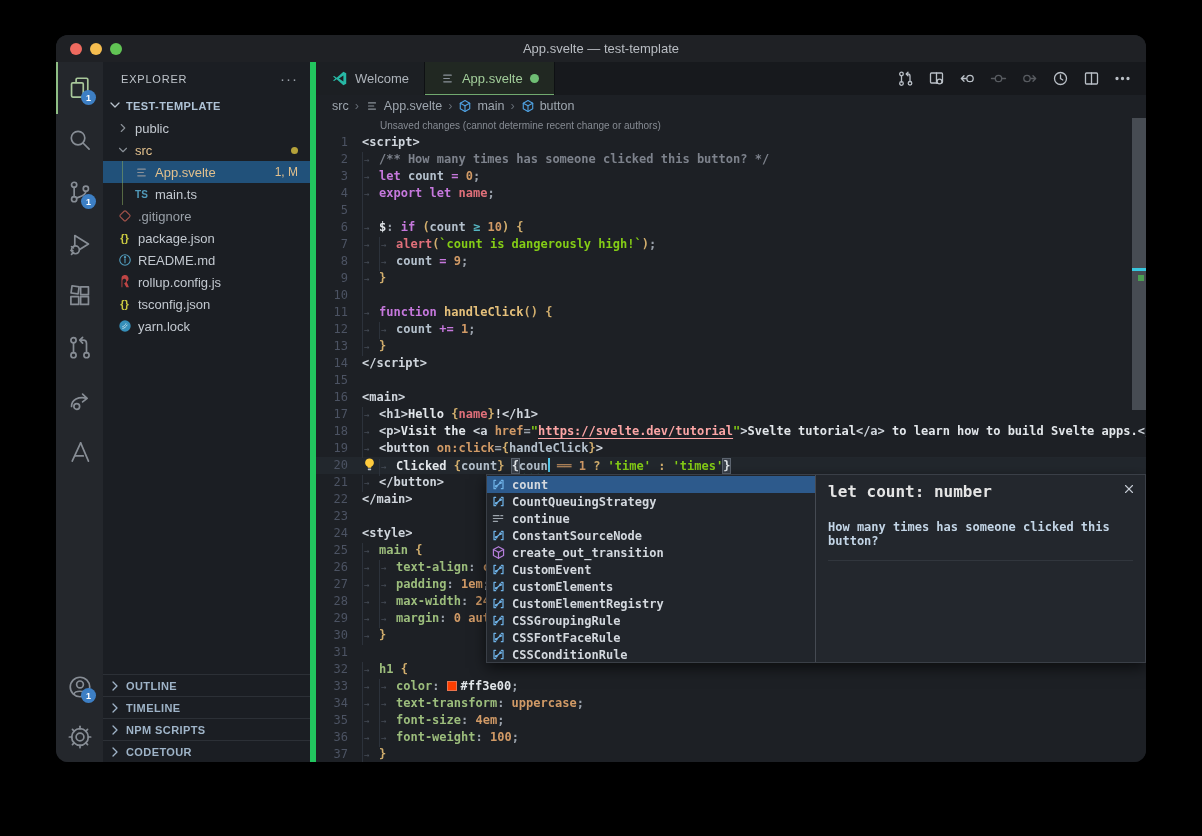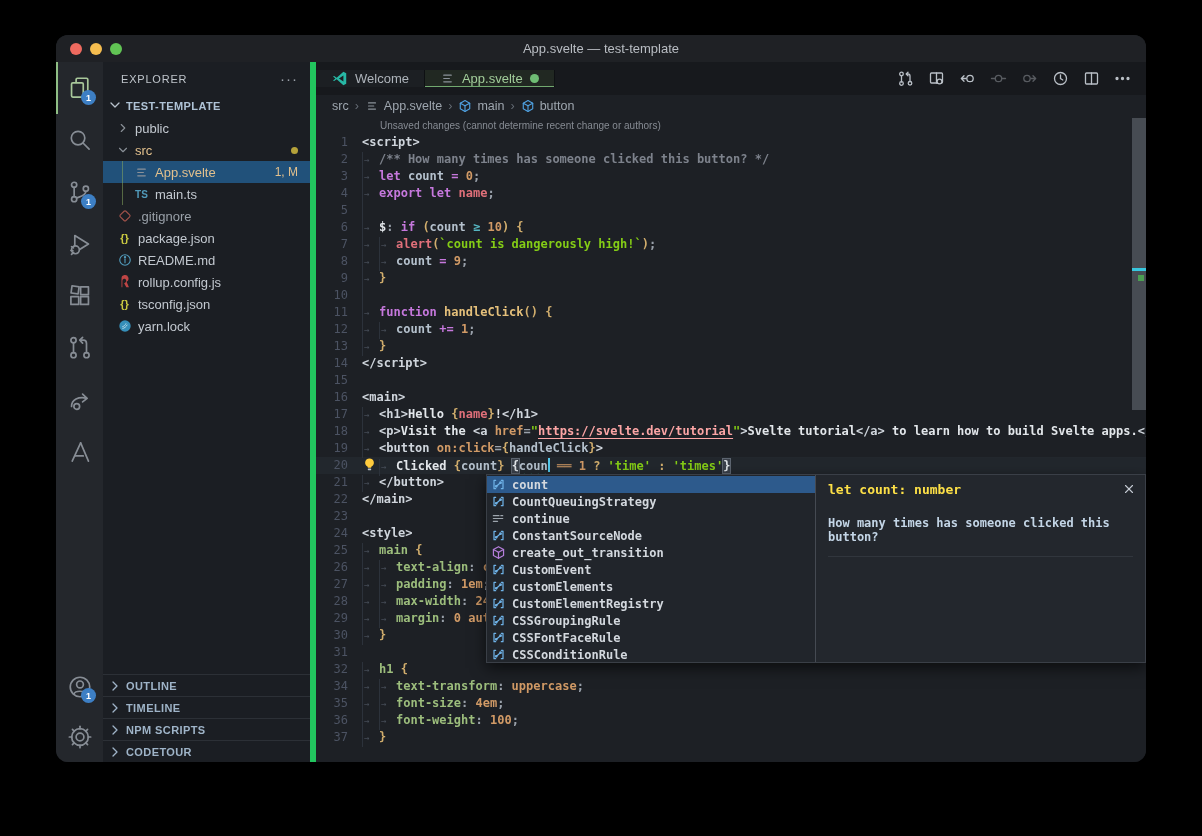--- a/index.html
+++ b/index.html
@@ -57,21 +57,21 @@
     background:rgba(135,168,95,.55); }
   .dot-mod { width:7px; height:7px; border-radius:50%; background:#b5a23a; }
   .sb-spacer { flex:1; }
   .panelrow { height:22px; display:flex; align-items:center; gap:3px; padding:0 4px;
     font-weight:700; font-size:11px; color:#9fb4c8; letter-spacing:.4px;
     border-top:1px solid #2c3036; cursor:pointer; }
 
   
   .editorcol { flex:1; display:flex; flex-direction:column; min-width:0;
     background:#1d2025; }
-  .tabbar { height:33px; background:#17191d; display:flex; flex-shrink:0;align-items:center; }
+  .tabbar { height:33px; background:#17191d; display:flex; flex-shrink:0; }
   .tab { display:flex; align-items:center; gap:7px; padding:0 15px; font-size:13px;
     color:#aeb4bb; background:#1c1f23; border-right:1px solid #0e1013; cursor:pointer;}
   .tab.active { background:#212822; color:#a2cd9a; box-shadow:inset 0 -1px 0 #71a96f; }
   .moddot { width:9px; height:9px; border-radius:50%; background:#6fbe74; }
   .tb-spacer { flex:1; }
   .actions { display:flex; align-items:center; padding-right:8px; }
   .ea { width:31px; display:flex; justify-content:center; cursor:pointer; }
   .ea.dim { opacity:.4; }
 
   .breadcrumb { height:22px; display:flex; align-items:center; gap:6px;
@@ -124,22 +124,22 @@
     display:flex; background:#21252b; border:1px solid #3a3f47; z-index:5;
     box-shadow:0 5px 14px rgba(0,0,0,.6); }
   .sg-list { width:328px; flex-shrink:0; padding-top:1px; }
   .sg-row { height:17px; display:flex; align-items:center; gap:5px; padding:0 3px;
     font-family:"DejaVu Sans Mono",monospace; font-size:12px; font-weight:700;
     color:#d3d8de; cursor:pointer; white-space:nowrap; }
   .sg-row.sel { background:#2d5a8c; }
   .sg-icon { width:17px; display:flex; justify-content:center; flex-shrink:0; }
   .sg-doc { flex:1; border-left:1px solid #454a52; background:#23272d;
     position:relative; padding:7px 12px; }
-  .sg-sig { font-family:"DejaVu Sans Mono",monospace; font-size:13px;
-    font-weight:600; color:#fde047; }
+  .sg-sig { font-family:"DejaVu Sans Mono",monospace; font-size:16px;
+    font-weight:600; color:#e5e5e5; }
   .sg-desc { margin-top:19px; font-size:12px; color:#c3d5e6;
     padding-bottom:12px; border-bottom:1px solid #31363d; }
   .sg-close { position:absolute; right:9px; top:7px; cursor:pointer; display:flex; }
 </style>
 </head>
 <body>
 
 <div class="window">
   <div class="titlebar">
     <div class="lights">
@@ -560,20 +560,21 @@
             <div class="line"><span class="ln">23</span><span class="code"></span></div>
             <div class="line"><span class="ln">24</span><span class="code"><span class="tok-t">&lt;style&gt;</span></span></div>
             <div class="line"><span class="ln">25</span><span class="code"><span class="ind"></span><span class="tok-g">main </span><span class="tok-b">{</span></span></div>
             <div class="line"><span class="ln">26</span><span class="code"><span class="ind"></span><span class="ind"></span><span class="tok-g">text-align</span><span class="tok-p">: </span><span class="tok-a">center</span><span class="tok-p">;</span></span></div>
             <div class="line"><span class="ln">27</span><span class="code"><span class="ind"></span><span class="ind"></span><span class="tok-g">padding</span><span class="tok-p">: </span><span class="tok-a">1em</span><span class="tok-p">;</span></span></div>
             <div class="line"><span class="ln">28</span><span class="code"><span class="ind"></span><span class="ind"></span><span class="tok-g">max-width</span><span class="tok-p">: </span><span class="tok-a">240px</span><span class="tok-p">;</span></span></div>
             <div class="line"><span class="ln">29</span><span class="code"><span class="ind"></span><span class="ind"></span><span class="tok-g">margin</span><span class="tok-p">: </span><span class="tok-a">0 auto</span><span class="tok-p">;</span></span></div>
             <div class="line"><span class="ln">30</span><span class="code"><span class="ind"></span><span class="tok-b">}</span></span></div>
             <div class="line"><span class="ln">31</span><span class="code"></span></div>
             <div class="line"><span class="ln">32</span><span class="code"><span class="ind"></span><span class="tok-g">h1 </span><span class="tok-b">{</span></span></div>
+            <div class="line"><span class="ln">33</span><span class="code"><span class="ind"></span><span class="ind"></span><span class="tok-g">color</span><span class="tok-p">: </span><span class="swatch"></span><span class="tok-w">#ff3e00</span><span class="tok-p">;</span></span></div>
             <div class="line"><span class="ln">34</span><span class="code"><span class="ind"></span><span class="ind"></span><span class="tok-g">text-transform</span><span class="tok-p">: </span><span class="tok-a">uppercase</span><span class="tok-p">;</span></span></div>
             <div class="line"><span class="ln">35</span><span class="code"><span class="ind"></span><span class="ind"></span><span class="tok-g">font-size</span><span class="tok-p">: </span><span class="tok-a">4em</span><span class="tok-p">;</span></span></div>
             <div class="line"><span class="ln">36</span><span class="code"><span class="ind"></span><span class="ind"></span><span class="tok-g">font-weight</span><span class="tok-p">: </span><span class="tok-a">100</span><span class="tok-p">;</span></span></div>
             <div class="line"><span class="ln">37</span><span class="code"><span class="ind"></span><span class="tok-b">}</span></span></div>
           </div>
         <div class="sbar">
           <div class="sthumb"></div>
           <div class="scur"></div>
           <div class="sgrn"></div>
         </div>

